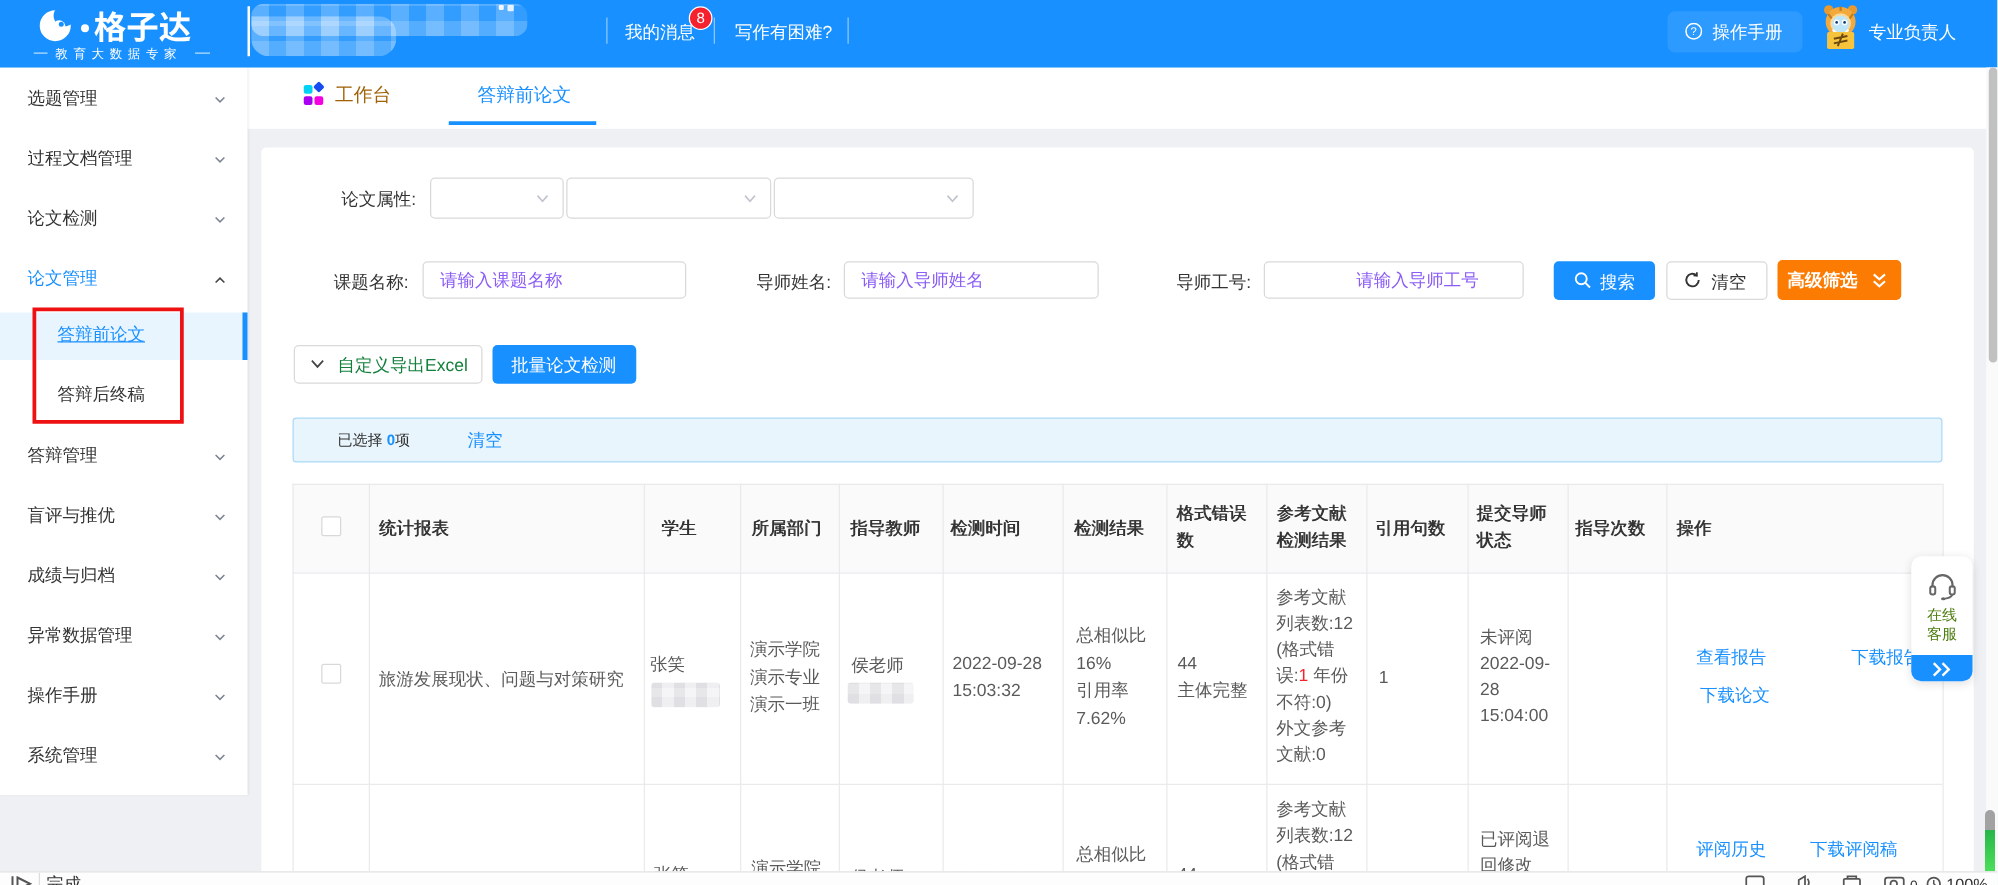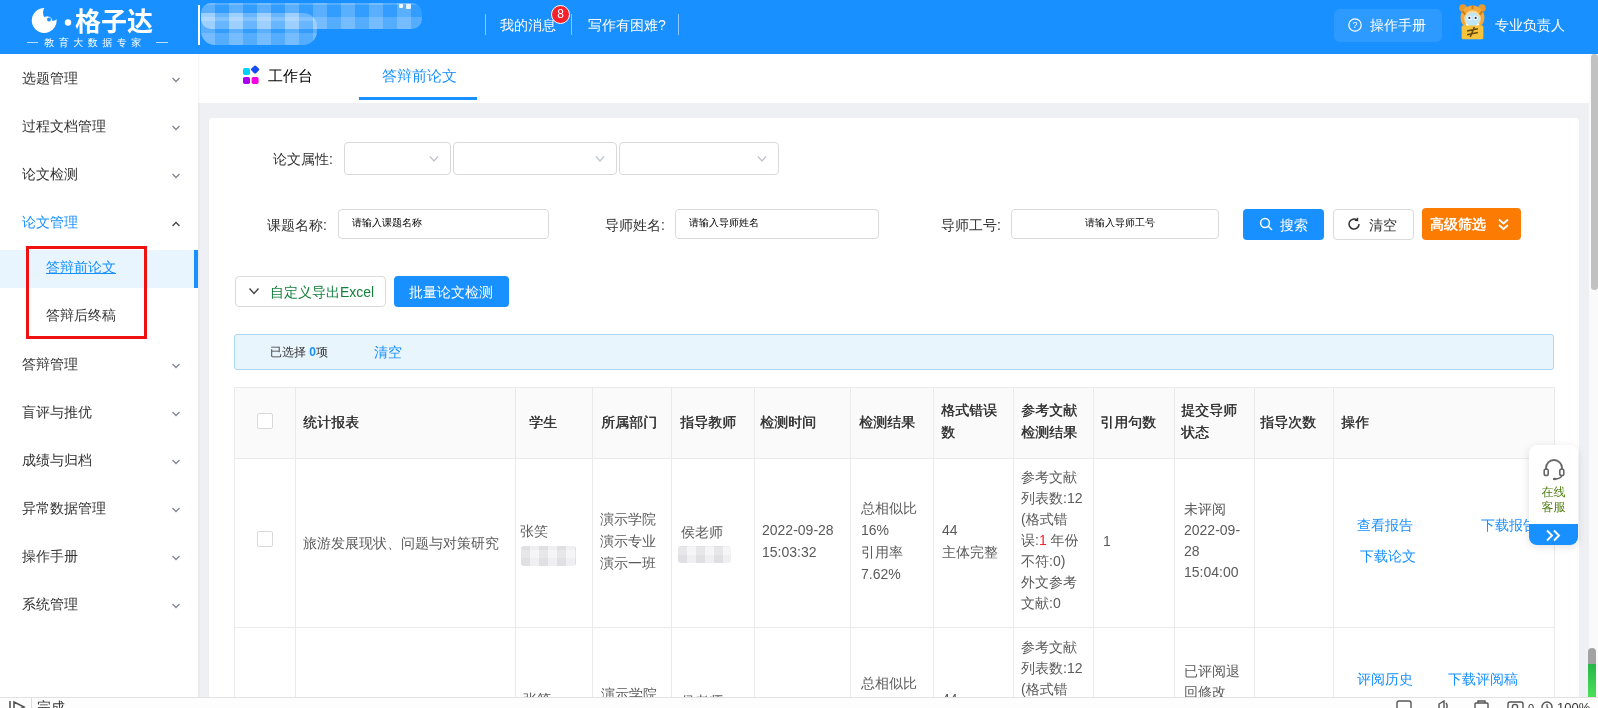--- a/index.html
+++ b/index.html
@@ -12,34 +12,34 @@
 #logo-sub{position:absolute;left:16px;top:36px;width:158px;color:#fff;font-size:10px;letter-spacing:4.5px;text-align:center;white-space:nowrap;}
 .hsep{position:absolute;top:14px;width:1px;height:21px;background:rgba(255,255,255,.5);}
 .hitem{position:absolute;top:0;height:50px;line-height:50px;color:#fff;font-size:14px;}
 #badge{position:absolute;left:551px;top:5px;min-width:19px;height:19px;border-radius:10px;background:#f5222d;border:1px solid #fff;color:#fff;font-size:12px;line-height:17px;text-align:center;z-index:31;}
 .mosaic{position:absolute;background:
 repeating-linear-gradient(90deg,rgba(255,255,255,.26) 0 14px,rgba(255,255,255,.08) 14px 28px),
 repeating-linear-gradient(0deg,rgba(255,255,255,.2) 0 12px,rgba(255,255,255,.04) 12px 24px);}
 #caret1{position:absolute;left:198px;top:5px;width:2px;height:40px;background:#fff;}
 #opill{position:absolute;left:1334px;top:9px;width:108px;height:33px;border-radius:6px;background:rgba(255,255,255,.09);}
 
-#side{position:absolute;left:0;top:54px;width:198px;height:654px;background:#fff;box-shadow:1px 0 2px rgba(0,0,0,.05);z-index:10;}
+#side{position:absolute;left:0;top:54px;width:198px;height:582px;background:#fff;box-shadow:1px 0 2px rgba(0,0,0,.05);z-index:10;}
 .mitem{position:absolute;left:22px;width:160px;height:20px;font-size:14px;color:#333;}
 .mcar{position:absolute;left:170px;width:12px;height:12px;}
 .sub{position:absolute;left:46px;font-size:14px;color:#333;}
 #selrow{position:absolute;left:0;top:196px;width:198px;height:38px;background:#e8f4fe;}
 #selbar-side{position:absolute;left:194px;top:196px;width:4px;height:38px;background:#1890ff;}
 #redbox{position:absolute;left:26px;top:192px;width:121px;height:93px;border:3px solid #ee1111;z-index:12;}
 
 #tabs{position:absolute;left:198px;top:54px;width:1391px;height:49px;background:#fff;z-index:5;}
 
 #card{position:absolute;left:209px;top:118px;width:1370px;height:590px;background:#fff;border-radius:4px;}
 .lbl{position:absolute;font-size:14px;color:#333;white-space:nowrap;}
 .sel,.inp{position:absolute;background:#fff;border:1px solid #d9d9d9;border-radius:4px;}
-.ph{position:absolute;font-size:10px;color:#000000;white-space:nowrap;}
+.ph{position:absolute;font-size:14px;color:#8b5cf6;white-space:nowrap;}
 .btn{position:absolute;border-radius:4px;font-size:14px;white-space:nowrap;}
 
 #selbar{position:absolute;left:234px;top:334px;width:1320px;height:36px;background:#e9f5fd;border:1px solid #abd9f5;border-radius:3px;}
 
 .vline{position:absolute;width:1px;background:#e8eaec;top:387px;height:310px;}
 .hline{position:absolute;left:234px;width:1320px;height:1px;background:#e8eaec;}
 #thead{position:absolute;left:234px;top:387px;width:1320px;height:71px;background:#fafafa;}
 .th{position:absolute;font-size:14px;color:#333;font-weight:normal;text-shadow:.5px 0 0 #333;line-height:22px;}
 .td{position:absolute;font-size:14px;color:#5a5a5a;line-height:22px;white-space:nowrap;}
 .link{color:#1890ff;}
@@ -158,21 +158,21 @@
   <div id="redbox"></div>
 </div>
 
 <div id="tabs">
   <svg class="abs" style="left:45px;top:13px;overflow:visible" width="17" height="17" viewBox="0 0 17 17">
     <rect x="0" y="1" width="7" height="7" rx="1.8" fill="#00d2f5"></rect>
     <rect x="8.8" y="-0.7" width="6.6" height="6.6" rx="1.4" fill="#164df2" transform="rotate(45 12.1 2.6)"></rect>
     <rect x="0" y="10" width="7" height="7" rx="1.8" fill="#a800f2"></rect>
     <rect x="8.6" y="10" width="7" height="7" rx="1.8" fill="#f500e0"></rect>
   </svg>
-  <div class="abs" style="left:70px;top:13px;font-size:15px;font-weight:500;color:#000000">工作台</div>
+  <div class="abs" style="left:70px;top:13px;font-size:15px;font-weight:500;color:#a16207">工作台</div>
   <div class="abs" style="left:184px;top:13px;font-size:15px;font-weight:500;color:#1890ff">答辩前论文</div>
   <div class="abs" style="left:161px;top:43px;width:118px;height:2.5px;background:#1890ff"></div>
 </div>
 
 <div id="card"></div>
 <div class="lbl" style="left:273px;top:151px">论文属性:</div>
 <div class="sel" style="left:344px;top:142px;width:107px;height:33px"></div>
 <div class="sel" style="left:453px;top:142px;width:164px;height:33px"></div>
 <div class="sel" style="left:619px;top:142px;width:160px;height:33px"></div>
 <svg class="abs" style="left:428px;top:153px" width="12" height="12" viewBox="0 0 12 12">

